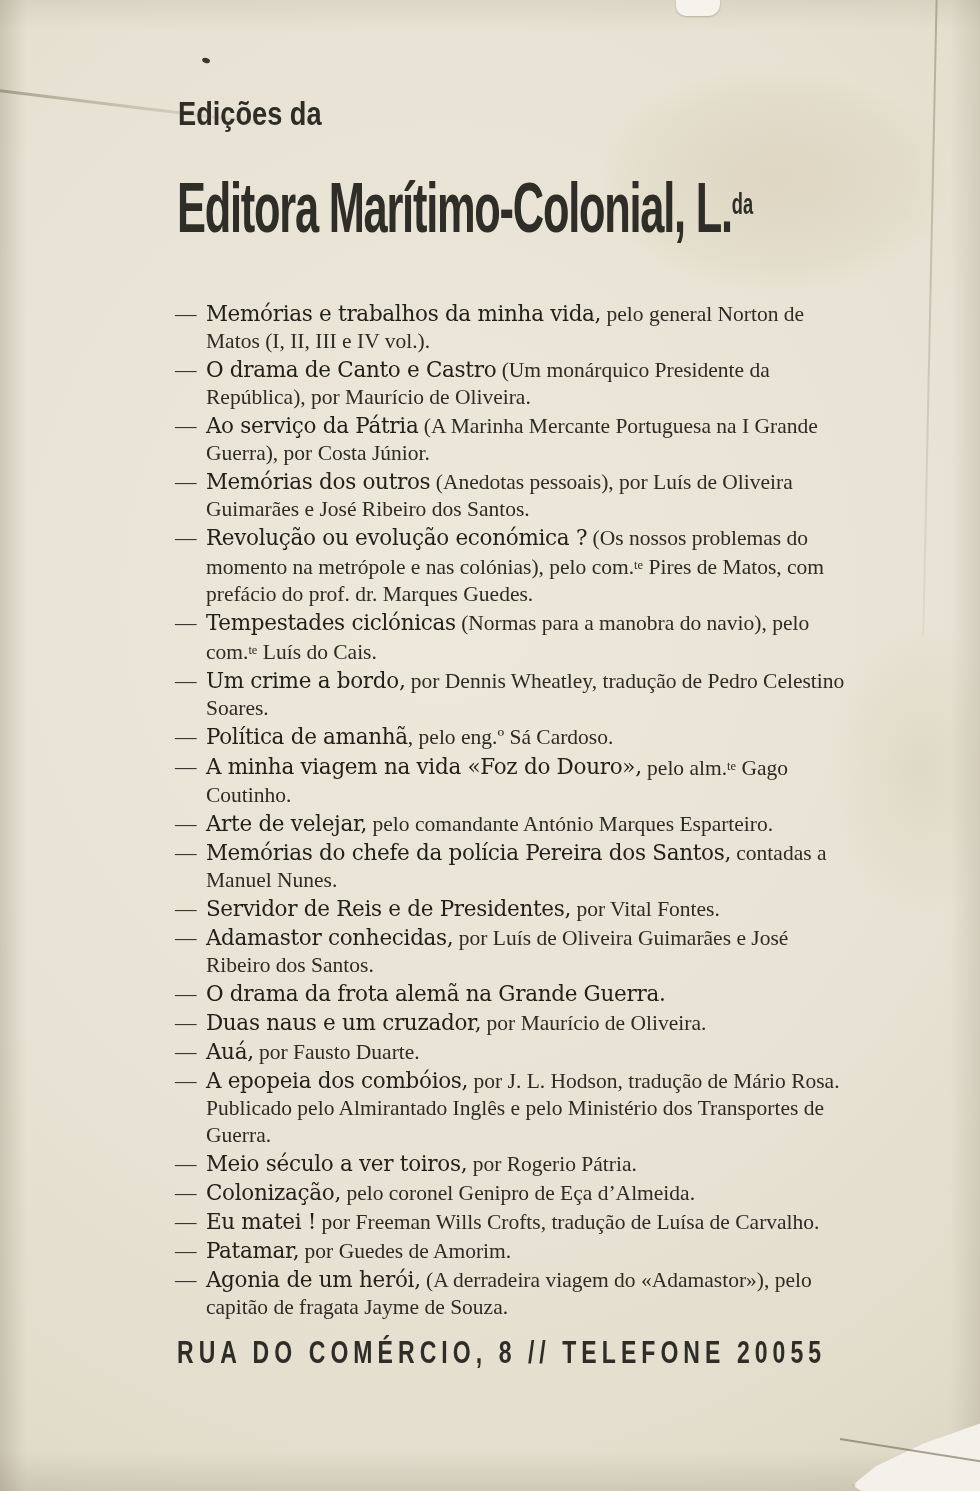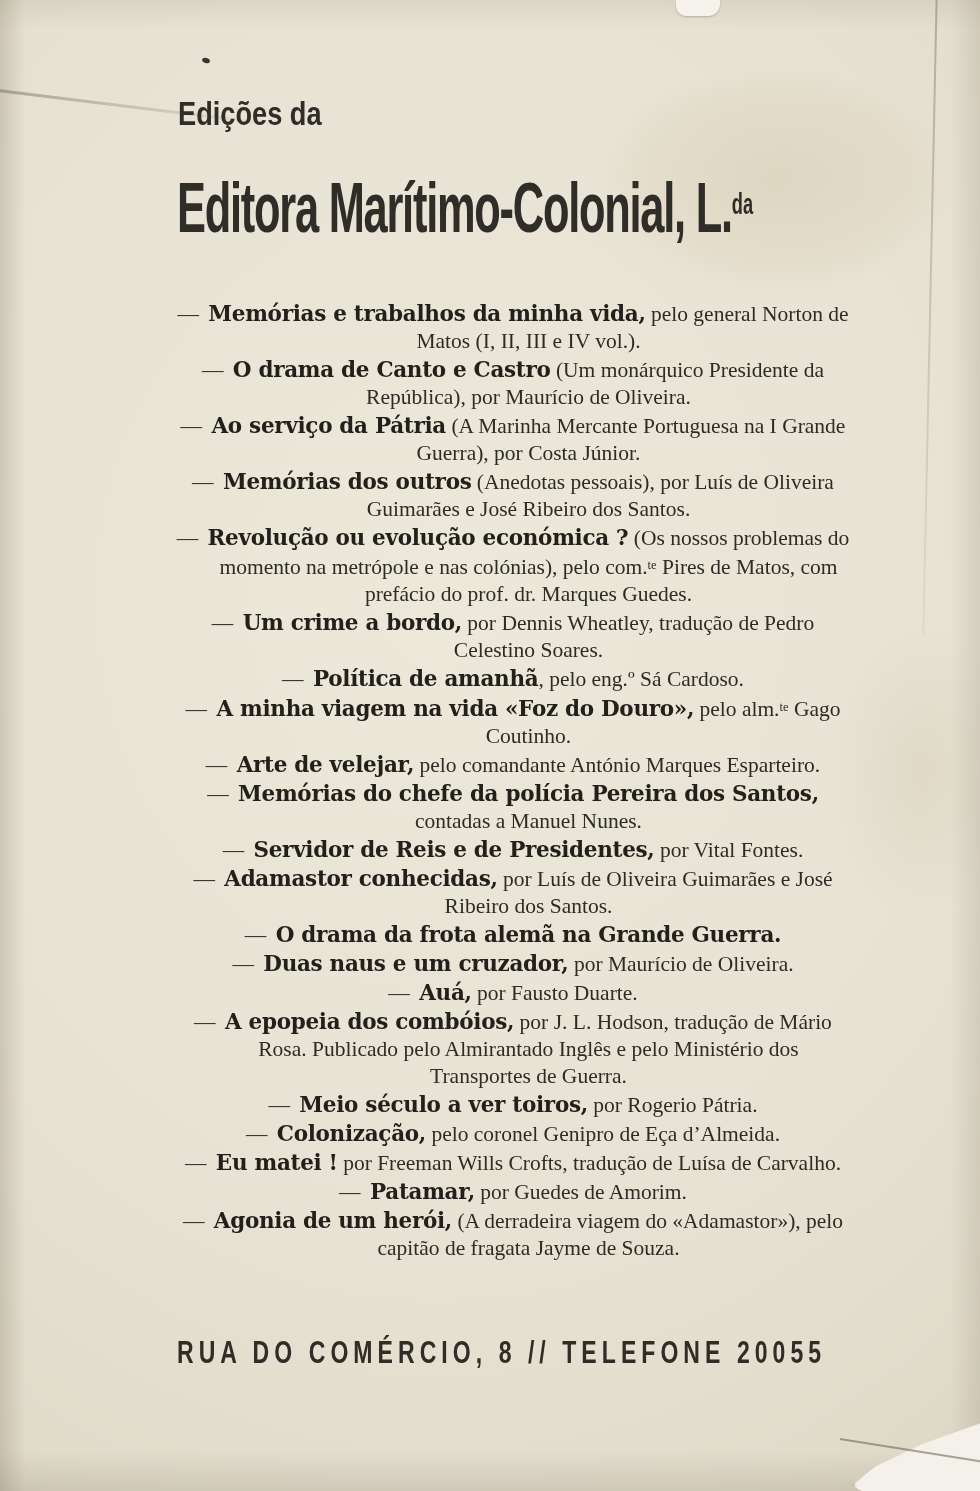--- a/index.html
+++ b/index.html
@@ -6,21 +6,20 @@
   .paper{
     position:relative;
     width:980px;height:1491px;
     margin:0 auto;
     overflow:hidden;
     font-family:"Liberation Serif", serif;
     background:
       radial-gradient(120% 90% at 45% 40%,
         #ece8da 0%, #e7e2d3 48%, #e1dbca 72%, #d5cebb 90%, #c7bfab 100%);
     color:var(--ink,#2d2b25);
-    text-align:center;
   }
   
   .vignette{position:absolute;inset:0;pointer-events:none;
     background:
       linear-gradient(90deg, rgba(110,100,80,.22) 0, rgba(110,100,80,0) 26px),
       linear-gradient(270deg, rgba(110,100,80,.16) 0, rgba(110,100,80,0) 30px),
       linear-gradient(0deg, rgba(110,100,80,.16) 0, rgba(110,100,80,0) 40px),
       linear-gradient(180deg, rgba(110,100,80,.10) 0, rgba(110,100,80,0) 30px);}
   .stain-top-right{position:absolute;left:540px;top:30px;width:470px;height:300px;border-radius:50%;
     background:radial-gradient(closest-side, rgba(186,164,120,.20), rgba(186,164,120,.09) 58%, rgba(186,164,120,0) 75%);}
@@ -53,21 +52,21 @@
     font-size:70px;letter-spacing:-2px;color:var(--header,#2f2d28);
     transform:scaleX(.62);transform-origin:left top;white-space:nowrap;}
   .hdr-big sup{font-size:.42em;vertical-align:.62em;letter-spacing:0;}
 
   
   .book-list{position:absolute;left:175px;top:300px;width:676px;
     margin:0;padding:0;list-style:none;
     font-size:21.5px;line-height:27px;color:var(--ink,#2d2b25);}
   .book-list li{padding-left:31px;text-indent:-31px;margin:0 0 1px 0;}
   .dash{letter-spacing:2px;}
-  .btitle{font-family:"DejaVu Serif", serif;font-weight:700;color:var(--inkbold,#22201b);
+  .btitle{font-family:"DejaVu Serif", serif;font-weight:400;color:var(--inkbold,#22201b);
     letter-spacing:-.3px;}
   .brest sup, .btitle sup{font-size:.58em;vertical-align:.42em;}
 
   
   .footer-line{position:absolute;left:177px;top:1334px;
     font-family:"Liberation Sans", sans-serif;font-weight:700;
     font-size:32px;letter-spacing:7px;color:var(--header,#2f2d28);
     transform:scaleX(.72);transform-origin:left top;white-space:nowrap;}
 </style>
 </head>
@@ -87,20 +86,21 @@
 
   <div class="hdr-small">Edições da</div>
   <h1 class="hdr-big">Editora Marítimo-Colonial, L.<sup>da</sup></h1>
 
   <ul class="book-list">
       <li><span class="dash">— </span><b class="btitle">Memórias e trabalhos da minha vida,</b><span class="brest"> pelo general Norton de Matos (I, II, III e IV vol.).</span></li>
       <li><span class="dash">— </span><b class="btitle">O drama de Canto e Castro</b><span class="brest"> (Um monárquico Presidente da República), por Maurício de Oliveira.</span></li>
       <li><span class="dash">— </span><b class="btitle">Ao serviço da Pátria</b><span class="brest"> (A Marinha Mercante Portuguesa na I Grande Guerra), por Costa Júnior.</span></li>
       <li><span class="dash">— </span><b class="btitle">Memórias dos outros</b><span class="brest"> (Anedotas pessoais), por Luís de Oliveira Guimarães e José Ribeiro dos Santos.</span></li>
       <li><span class="dash">— </span><b class="btitle">Revolução ou evolução económica ?</b><span class="brest"> (Os nossos problemas do momento na metrópole e nas colónias), pelo com.<sup>te</sup> Pires de Matos, com prefácio do prof. dr. Marques Guedes.</span></li>
+      <li><span class="dash">— </span><b class="btitle">Tempestades ciclónicas</b><span class="brest"> (Normas para a manobra do navio), pelo com.<sup>te</sup> Luís do Cais.</span></li>
       <li><span class="dash">— </span><b class="btitle">Um crime a bordo,</b><span class="brest"> por Dennis Wheatley, tradução de Pedro Celestino Soares.</span></li>
       <li><span class="dash">— </span><b class="btitle">Política de amanhã</b><span class="brest">, pelo eng.º Sá Cardoso.</span></li>
       <li><span class="dash">— </span><b class="btitle">A minha viagem na vida «Foz do Douro»,</b><span class="brest"> pelo alm.<sup>te</sup> Gago Coutinho.</span></li>
       <li><span class="dash">— </span><b class="btitle">Arte de velejar,</b><span class="brest"> pelo comandante António Marques Esparteiro.</span></li>
       <li><span class="dash">— </span><b class="btitle">Memórias do chefe da polícia Pereira dos Santos,</b><span class="brest"> contadas a Manuel Nunes.</span></li>
       <li><span class="dash">— </span><b class="btitle">Servidor de Reis e de Presidentes,</b><span class="brest"> por Vital Fontes.</span></li>
       <li><span class="dash">— </span><b class="btitle">Adamastor conhecidas,</b><span class="brest"> por Luís de Oliveira Guimarães e José Ribeiro dos Santos.</span></li>
       <li><span class="dash">— </span><b class="btitle">O drama da frota alemã na Grande Guerra.</b><span class="brest"></span></li>
       <li><span class="dash">— </span><b class="btitle">Duas naus e um cruzador,</b><span class="brest"> por Maurício de Oliveira.</span></li>
       <li><span class="dash">— </span><b class="btitle">Auá,</b><span class="brest"> por Fausto Duarte.</span></li>

